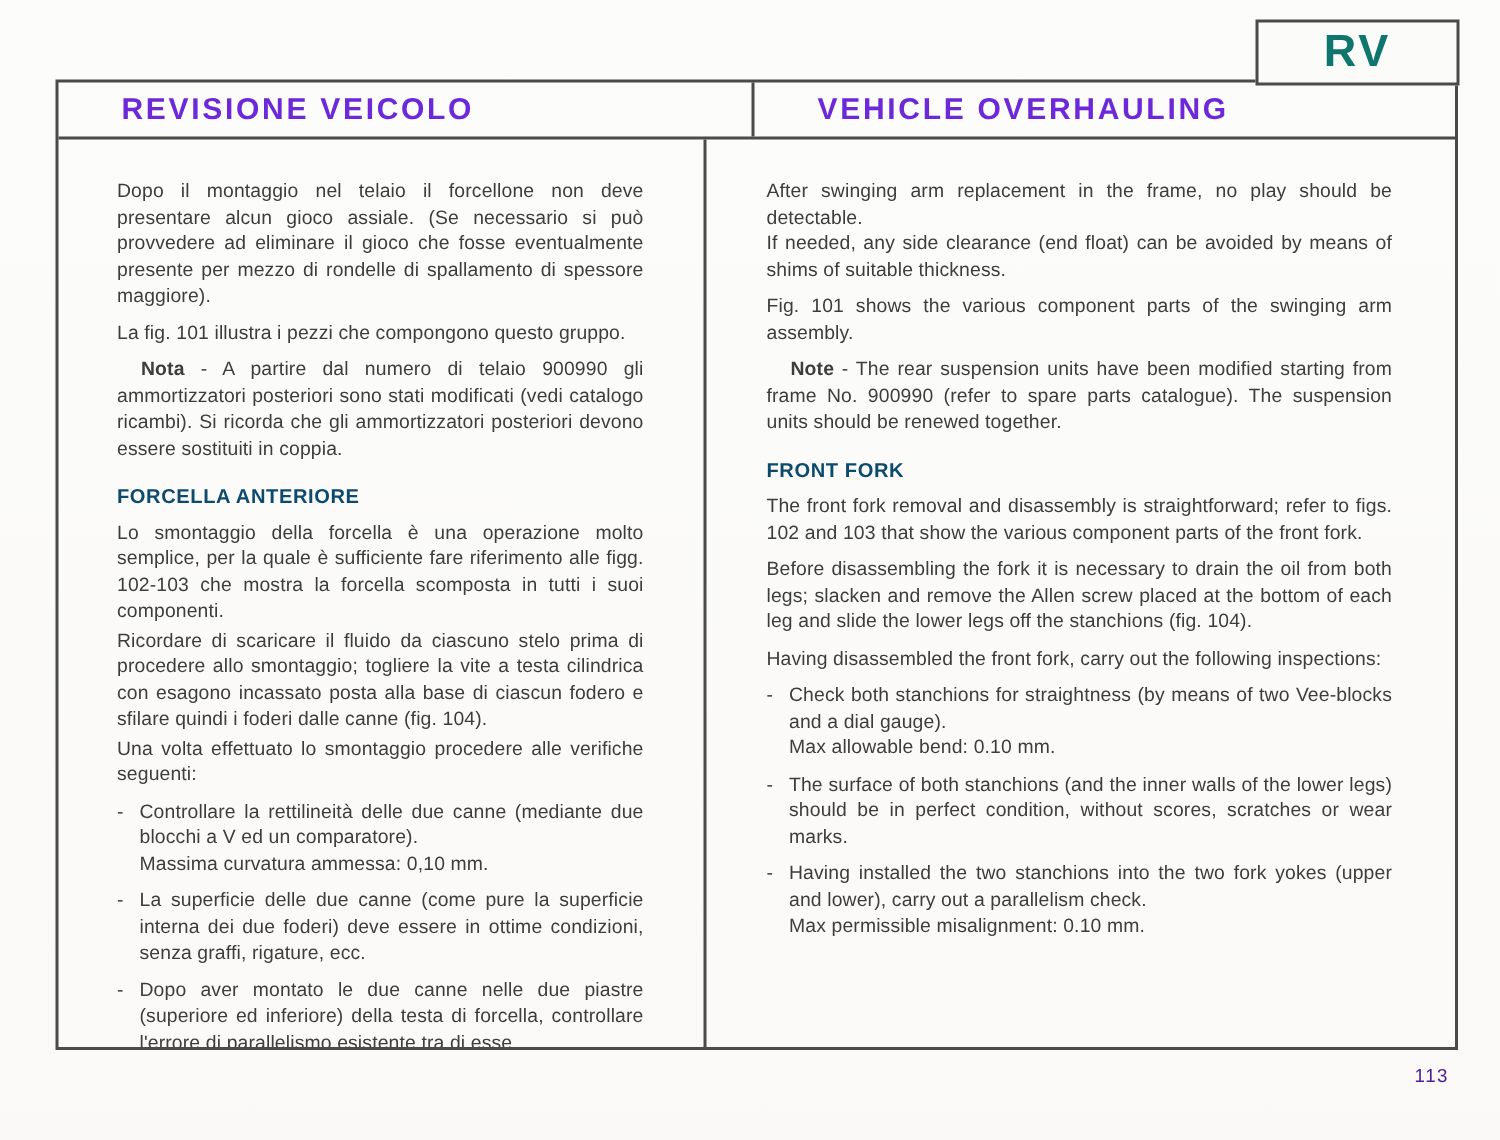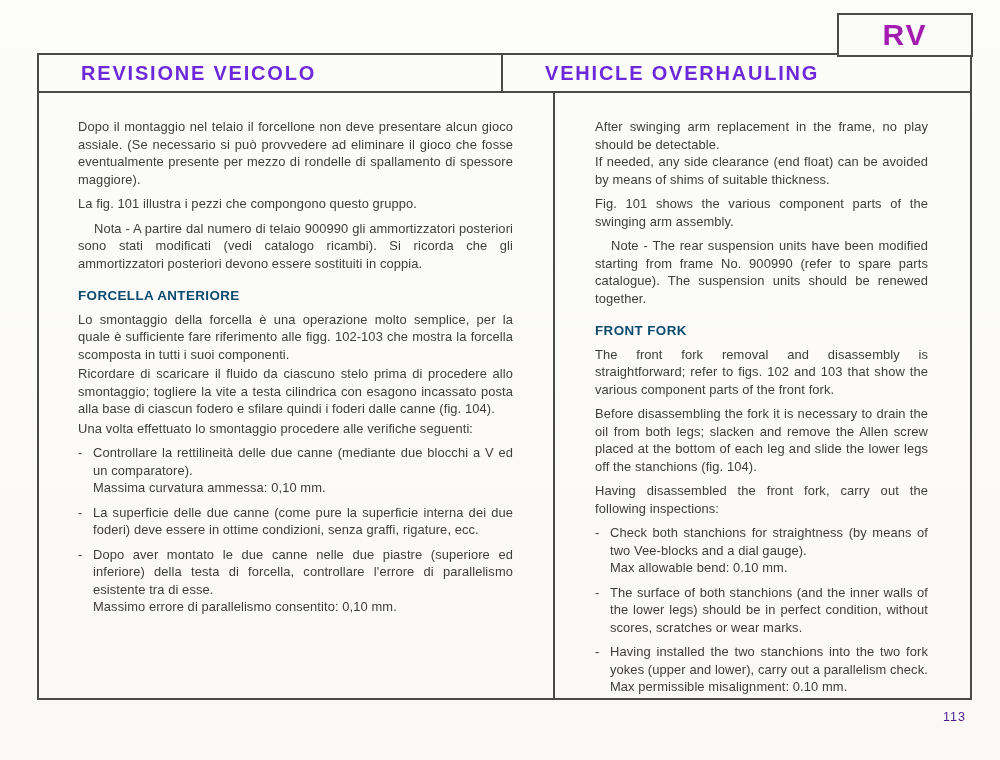--- a/index.html
+++ b/index.html
@@ -12,21 +12,21 @@
     overflow: hidden;
   }
   .rv-box {
     position: absolute;
     left: 837px; top: 13px;
     width: 132px; height: 40px;
     border: 2px solid #4a4a4a;
     background: #fbfbf9;
     display: flex; align-items: center; justify-content: center;
     font-size: 30px; font-weight: bold; letter-spacing: 2px;
-    color: #a21caf;
+    color: #0f766e;
     z-index: 2;
   }
   .main-box {
     position: absolute;
     left: 37px; top: 53px;
     width: 931px; height: 643px;
     border: 2px solid #4a4a4a;
     background: transparent;
     z-index: 1;
   }
@@ -50,26 +50,26 @@
   }
   .col {
     box-sizing: border-box;
     padding: 25px 40px 0 39px;
     font-size: 12.9px;
     line-height: 17.5px;
     letter-spacing: 0.1px;
     text-align: justify;
     overflow: hidden;
   }
-  .col.col-left { width: 516px; border-right: 2px solid #4a4a4a; }
+  .col.col-left { width: 432px; border-right: 2px solid #4a4a4a; }
   .col.col-right { flex: 1; padding-left: 40px; padding-right: 42px; }
   .para { margin: 0 0 7px 0; }
   .para.tight { margin-bottom: 2px; }
   .para.nogap { margin-bottom: 0; }
-  .bold { font-weight: normal; padding-left: 16px; }
+  .bold { font-weight: bold; padding-left: 16px; }
   .sec-head {
     margin: 15px 0 6px 0;
     font-size: 13.4px; font-weight: bold;
     letter-spacing: 0.4px;
     color: #0c4a6e;
     text-align: left;
   }
   .bullet {
     position: relative;
     padding-left: 15px;

